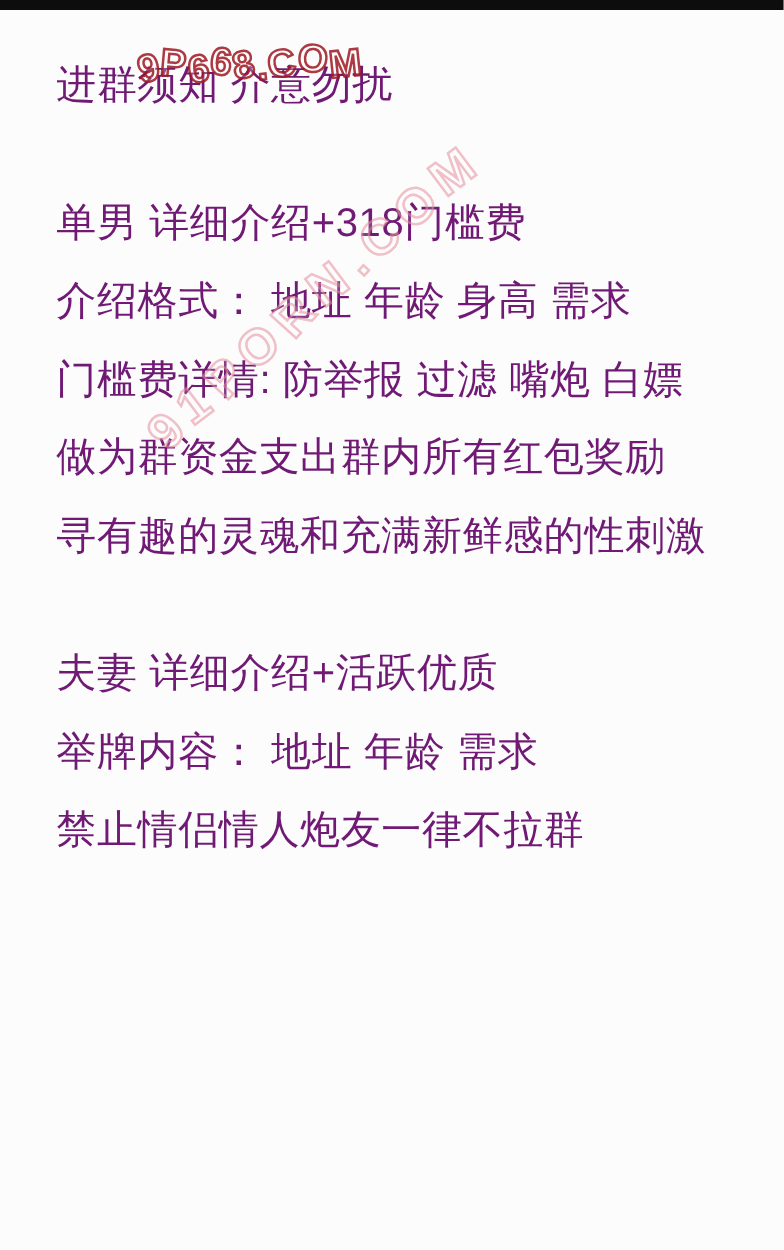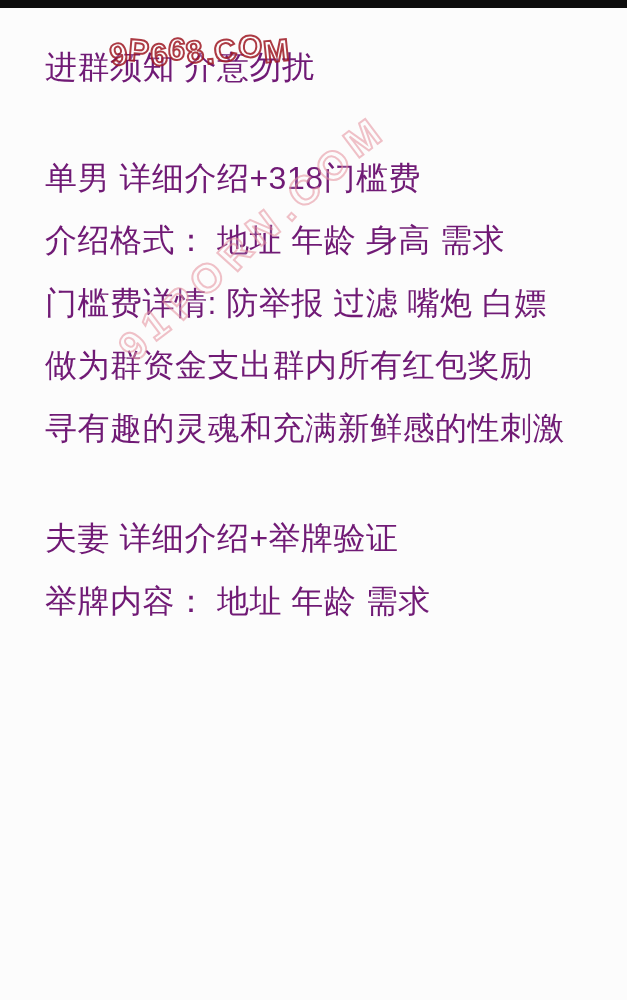--- a/index.html
+++ b/index.html
@@ -80,21 +80,22 @@
         <p class="line">进群须知 介意勿扰</p>
       </div>
       <div class="section">
         <p class="line">单男 详细介绍+318门槛费</p>
         <p class="line">介绍格式： 地址 年龄 身高 需求</p>
         <p class="line">门槛费详情: 防举报 过滤 嘴炮 白嫖</p>
         <p class="line">做为群资金支出群内所有红包奖励</p>
         <p class="line">寻有趣的灵魂和充满新鲜感的性刺激</p>
       </div>
       <div class="section">
-        <p class="line">夫妻 详细介绍+举牌验证</p>
+        <p class="line">夫妻 详细介绍+活跃优质</p>
         <p class="line">举牌内容： 地址 年龄 需求</p>
+        <p class="line">禁止情侣情人炮友一律不拉群</p>
       </div>
     </div>
 
   <div class="wm wm-top"><span>9</span><span>P</span><span>6</span><span>6</span><span>8</span><span>.</span><span>C</span><span>O</span><span>M</span></div>
 
   <div class="wm wm-diagonal"><span>9</span><span>1</span><span>P</span><span>O</span><span>R</span><span>N</span><span>.</span><span>C</span><span>O</span><span>M</span></div>
 </div>
 
 </body></html>

